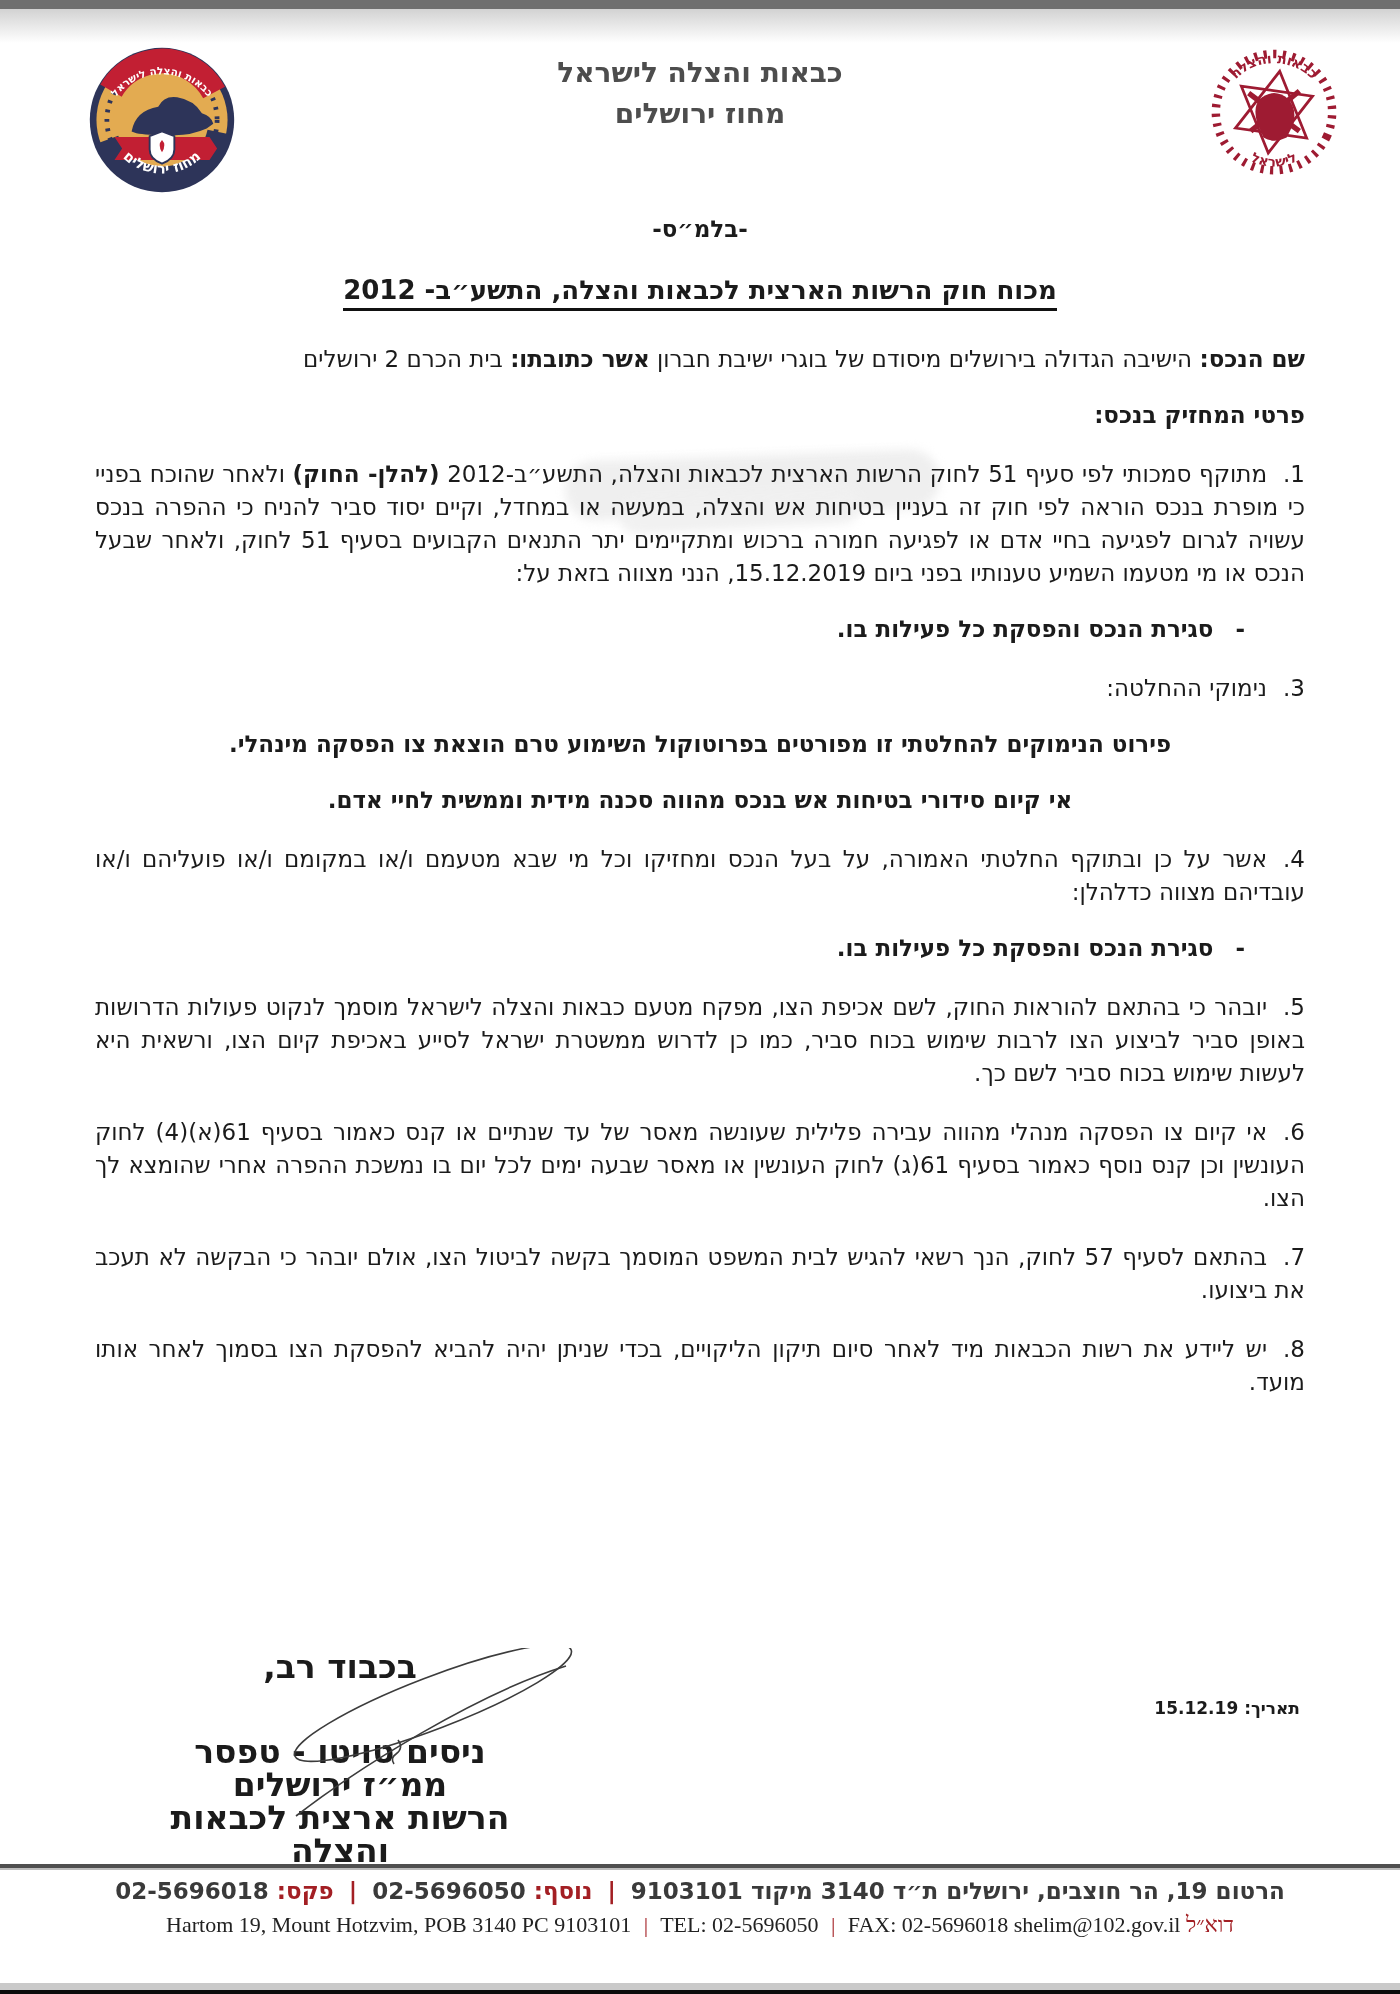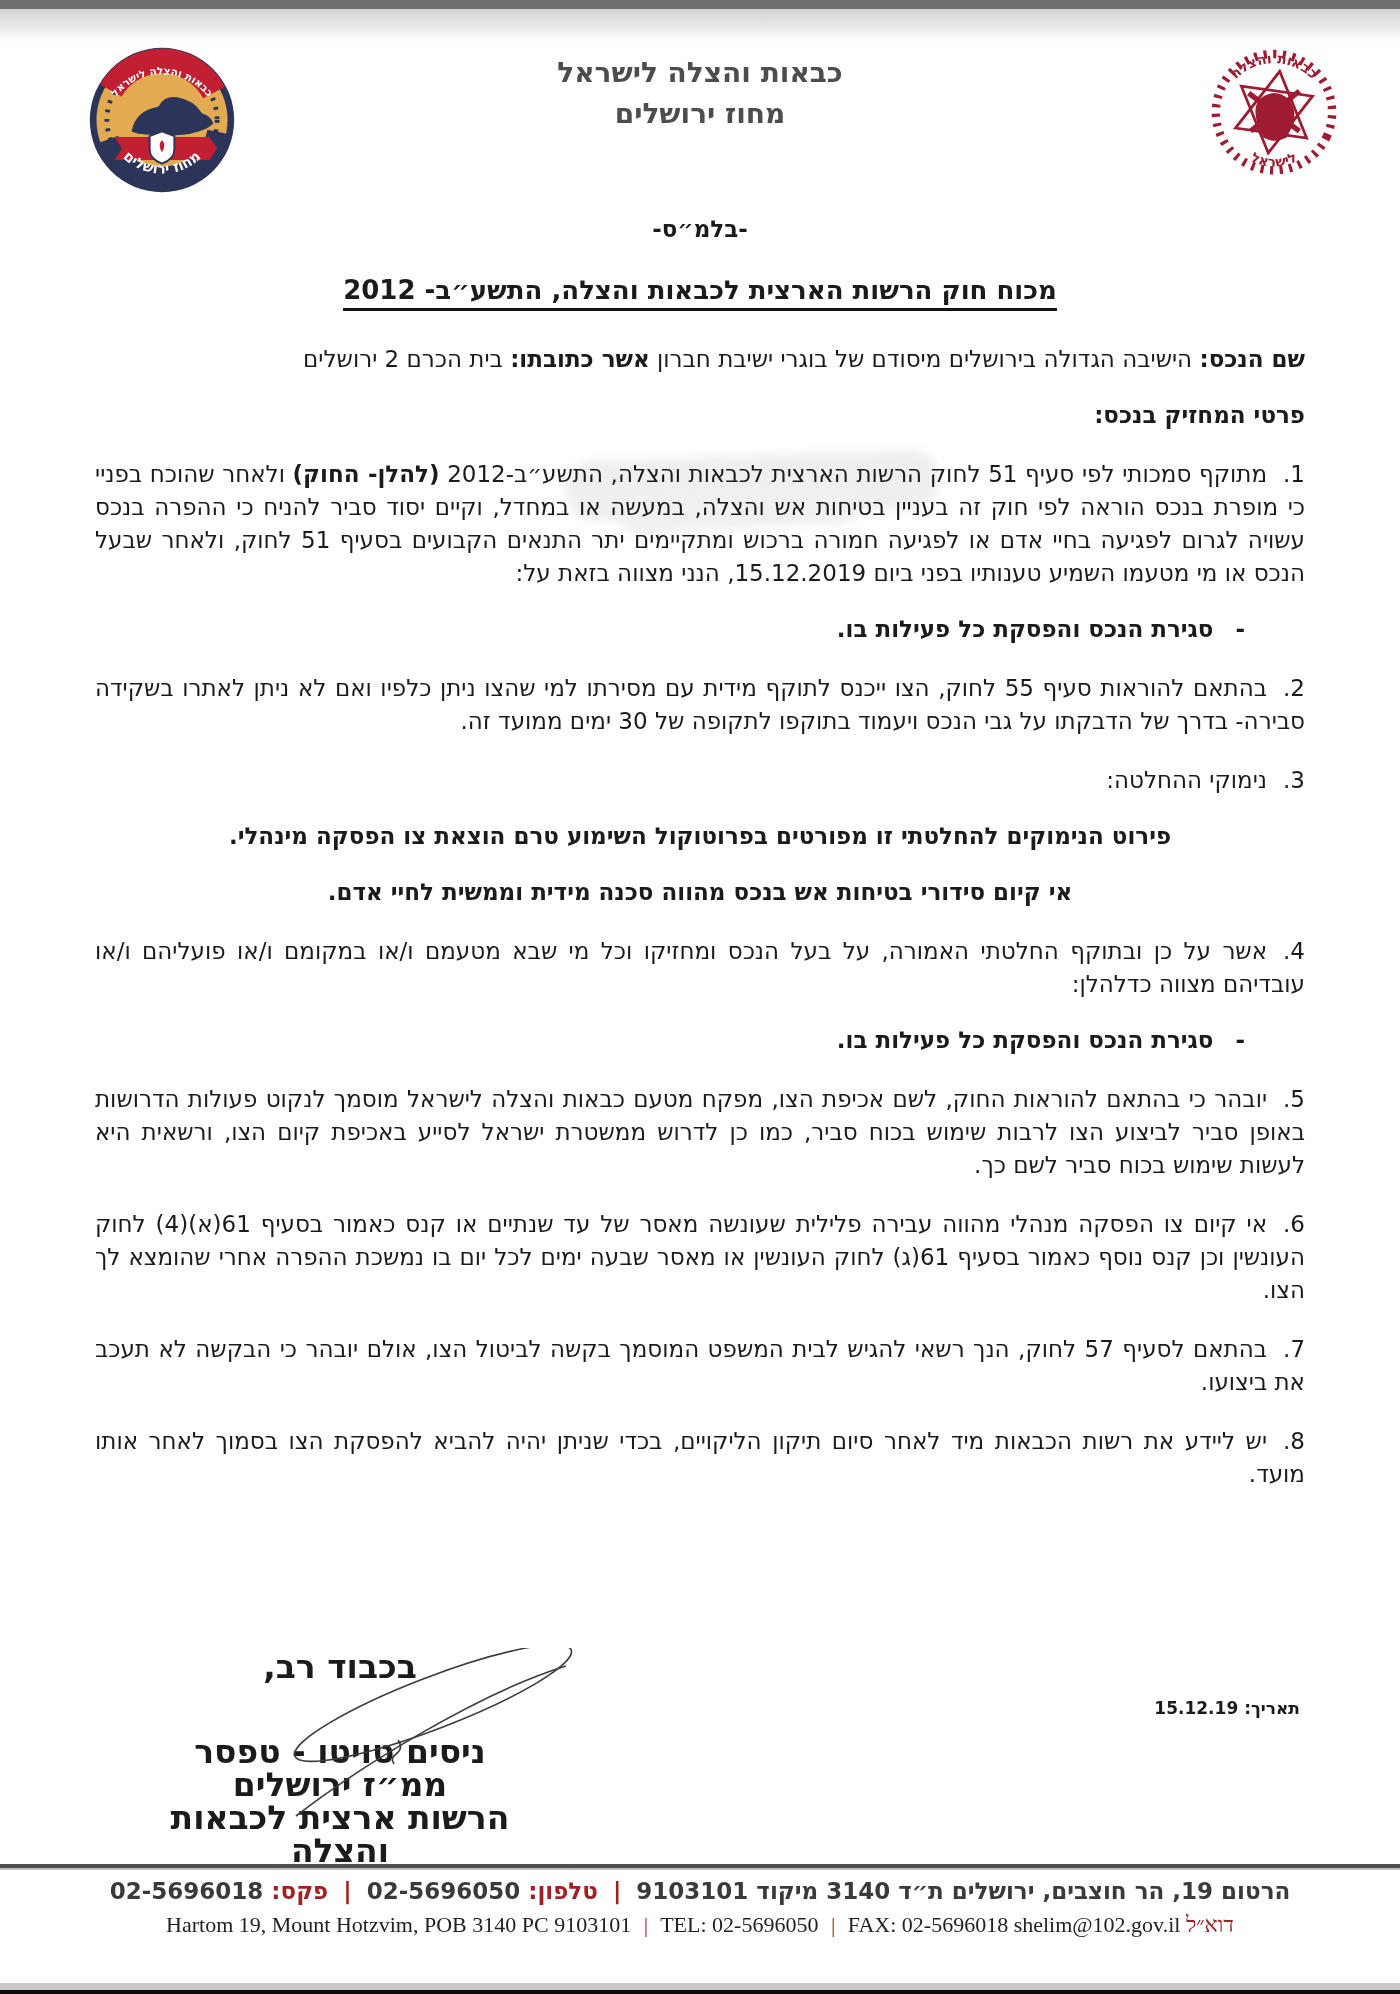--- a/index.html
+++ b/index.html
@@ -118,21 +118,20 @@
 
   <p class="holder-line">פרטי המחזיק בנכס:</p>
 
   <p class="item"><span class="num">1.</span><span>מתוקף סמכותי לפי סעיף 51 לחוק הרשות הארצית לכבאות והצלה, התשע״ב-2012 </span><b>(להלן- החוק)</b><span> ולאחר שהוכח בפניי כי מופרת בנכס הוראה לפי חוק זה בעניין בטיחות אש והצלה, במעשה או במחדל, וקיים יסוד סביר להניח כי ההפרה בנכס עשויה לגרום לפגיעה בחיי אדם או לפגיעה חמורה ברכוש ומתקיימים יתר התנאים הקבועים בסעיף 51 לחוק, ולאחר שבעל הנכס או מי מטעמו השמיע טענותיו בפני ביום 15.12.2019, הנני מצווה בזאת על:</span></p>
 
   <div class="bullet">
       <span>-</span>
       <span>סגירת הנכס והפסקת כל פעילות בו.</span>
     </div>
 
-  <p class="item"><span class="num">2.</span><span>בהתאם להוראות סעיף 55 לחוק, הצו ייכנס לתוקף מידית עם מסירתו למי שהצו ניתן כלפיו ואם לא ניתן לאתרו בשקידה סבירה- בדרך של הדבקתו על גבי הנכס ויעמוד בתוקפו לתקופה של 30 ימים ממועד זה.</span></p>
 
   <p class="item heading-item"><span class="num">3.</span><span>נימוקי ההחלטה:</span></p>
   <p class="reason">פירוט הנימוקים להחלטתי זו מפורטים בפרוטוקול השימוע טרם הוצאת צו הפסקה מינהלי.</p>
   <p class="reason">אי קיום סידורי בטיחות אש בנכס מהווה סכנה מידית וממשית לחיי אדם.</p>
 
   <p class="item"><span class="num">4.</span><span>אשר על כן ובתוקף החלטתי האמורה, על בעל הנכס ומחזיקו וכל מי שבא מטעמם ו/או במקומם ו/או פועליהם ו/או עובדיהם מצווה כדלהלן:</span></p>
 
   <div class="bullet">
       <span>-</span>
       <span>סגירת הנכס והפסקת כל פעילות בו.</span>
@@ -164,21 +163,21 @@
   </g>
 </svg>
 
 <div class="abs date-line">תאריך: 15.12.19</div>
 
 <div class="abs footer-rule"></div>
 
 <div class="abs footer-he">
   <span>הרטום 19, הר חוצבים, ירושלים ת״ד 3140 מיקוד 9103101</span>
   <span class="sep">|</span>
-  <span class="red">טלפון:</span>
+  <span class="red">נוסף:</span>
   <span>02-5696050</span>
   <span class="sep">|</span>
   <span class="red">פקס:</span>
   <span>02-5696018</span>
 </div>
 
 <div class="abs footer-en">
   <span>Hartom 19, Mount Hotzvim, POB 3140 PC 9103101</span>
   <span class="sep">|</span>
   <span>TEL: 02-5696050</span>

